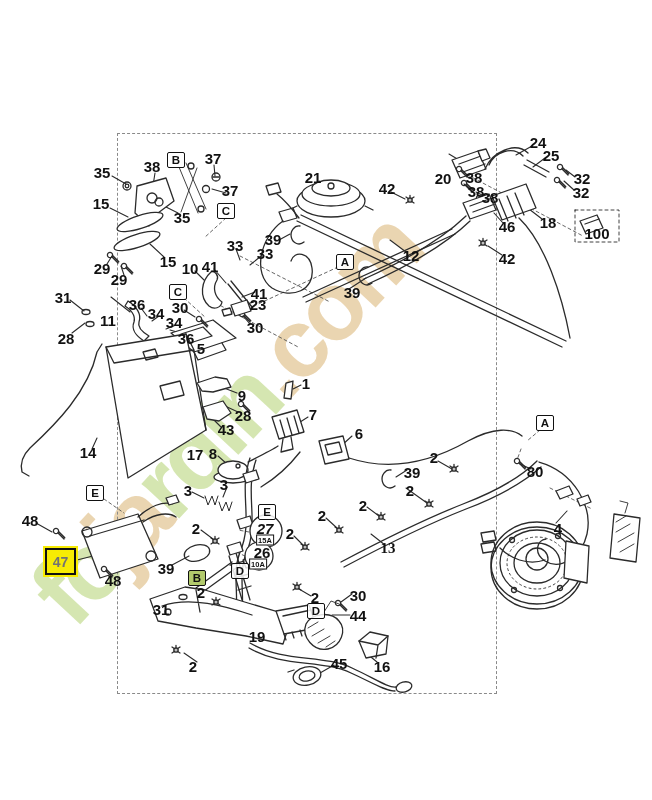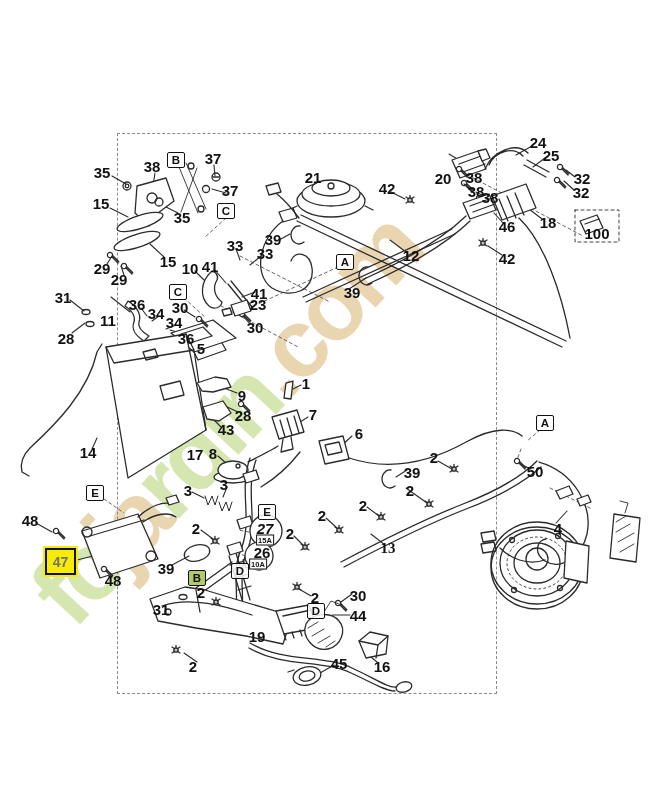--- a/index.html
+++ b/index.html
@@ -327,21 +327,21 @@
       <div class="plabel" style="left: 265px; top: 528px; font-style: italic;">27</div>
       <div class="plabel" style="left: 262px; top: 552px;">26</div>
       <div class="plabel" style="left: 166px; top: 568px;">39</div>
       <div class="plabel" style="left: 290px; top: 533px;">2</div>
       <div class="plabel" style="left: 322px; top: 515px;">2</div>
       <div class="plabel" style="left: 363px; top: 505px;">2</div>
       <div class="plabel" style="left: 410px; top: 490px;">2</div>
       <div class="plabel" style="left: 434px; top: 457px;">2</div>
       <div class="plabel" style="left: 412px; top: 472px;">39</div>
       <div class="plabel" style="left: 388px; top: 548px; font-family: Liberation Serif, serif;">13</div>
-      <div class="plabel" style="left: 535px; top: 471px;">50</div>
+      <div class="plabel" style="left: 535px; top: 471px;">80</div>
       <div class="plabel" style="left: 558px; top: 528px;">4</div>
       <div class="plabel" style="left: 30px; top: 520px;">48</div>
       <div class="plabel" style="left: 113px; top: 580px;">48</div>
       <div class="plabel" style="left: 161px; top: 609px;">31</div>
       <div class="plabel" style="left: 201px; top: 592px;">2</div>
       <div class="plabel" style="left: 257px; top: 636px;">19</div>
       <div class="plabel" style="left: 193px; top: 666px;">2</div>
       <div class="plabel" style="left: 315px; top: 597px;">2</div>
       <div class="plabel" style="left: 358px; top: 595px;">30</div>
       <div class="plabel" style="left: 358px; top: 615px; text-align: right;">44</div>

